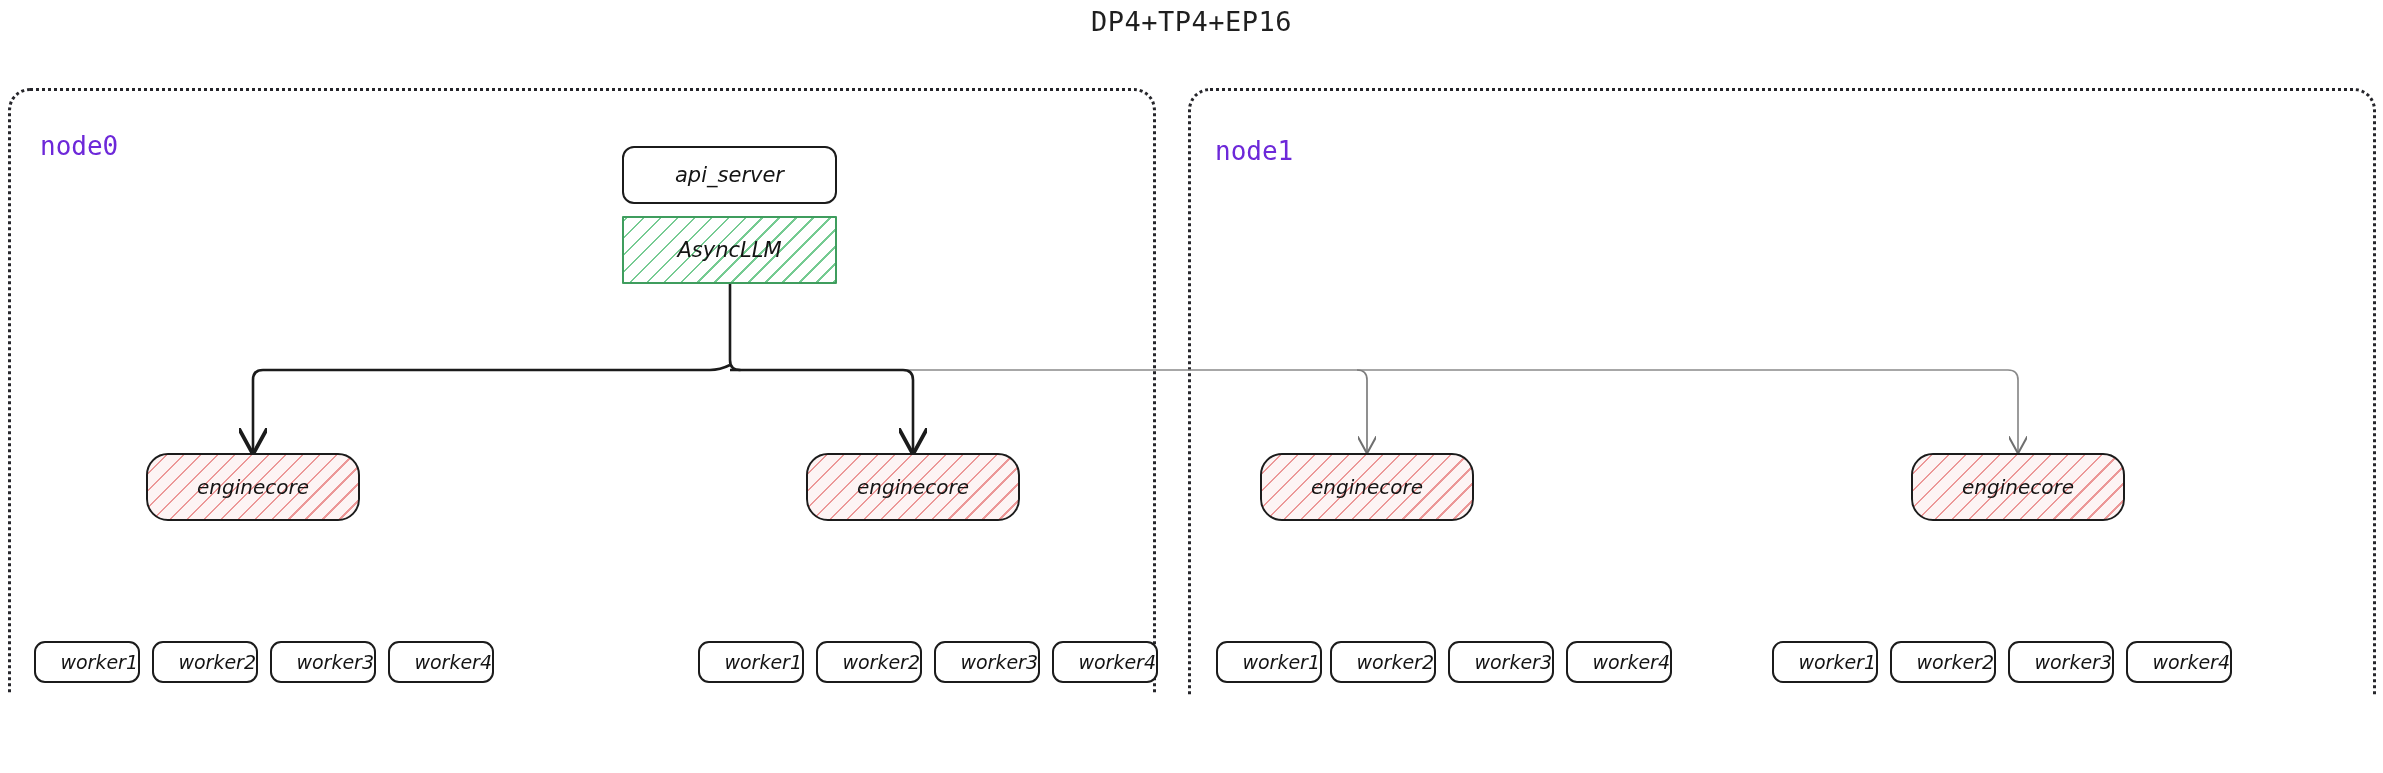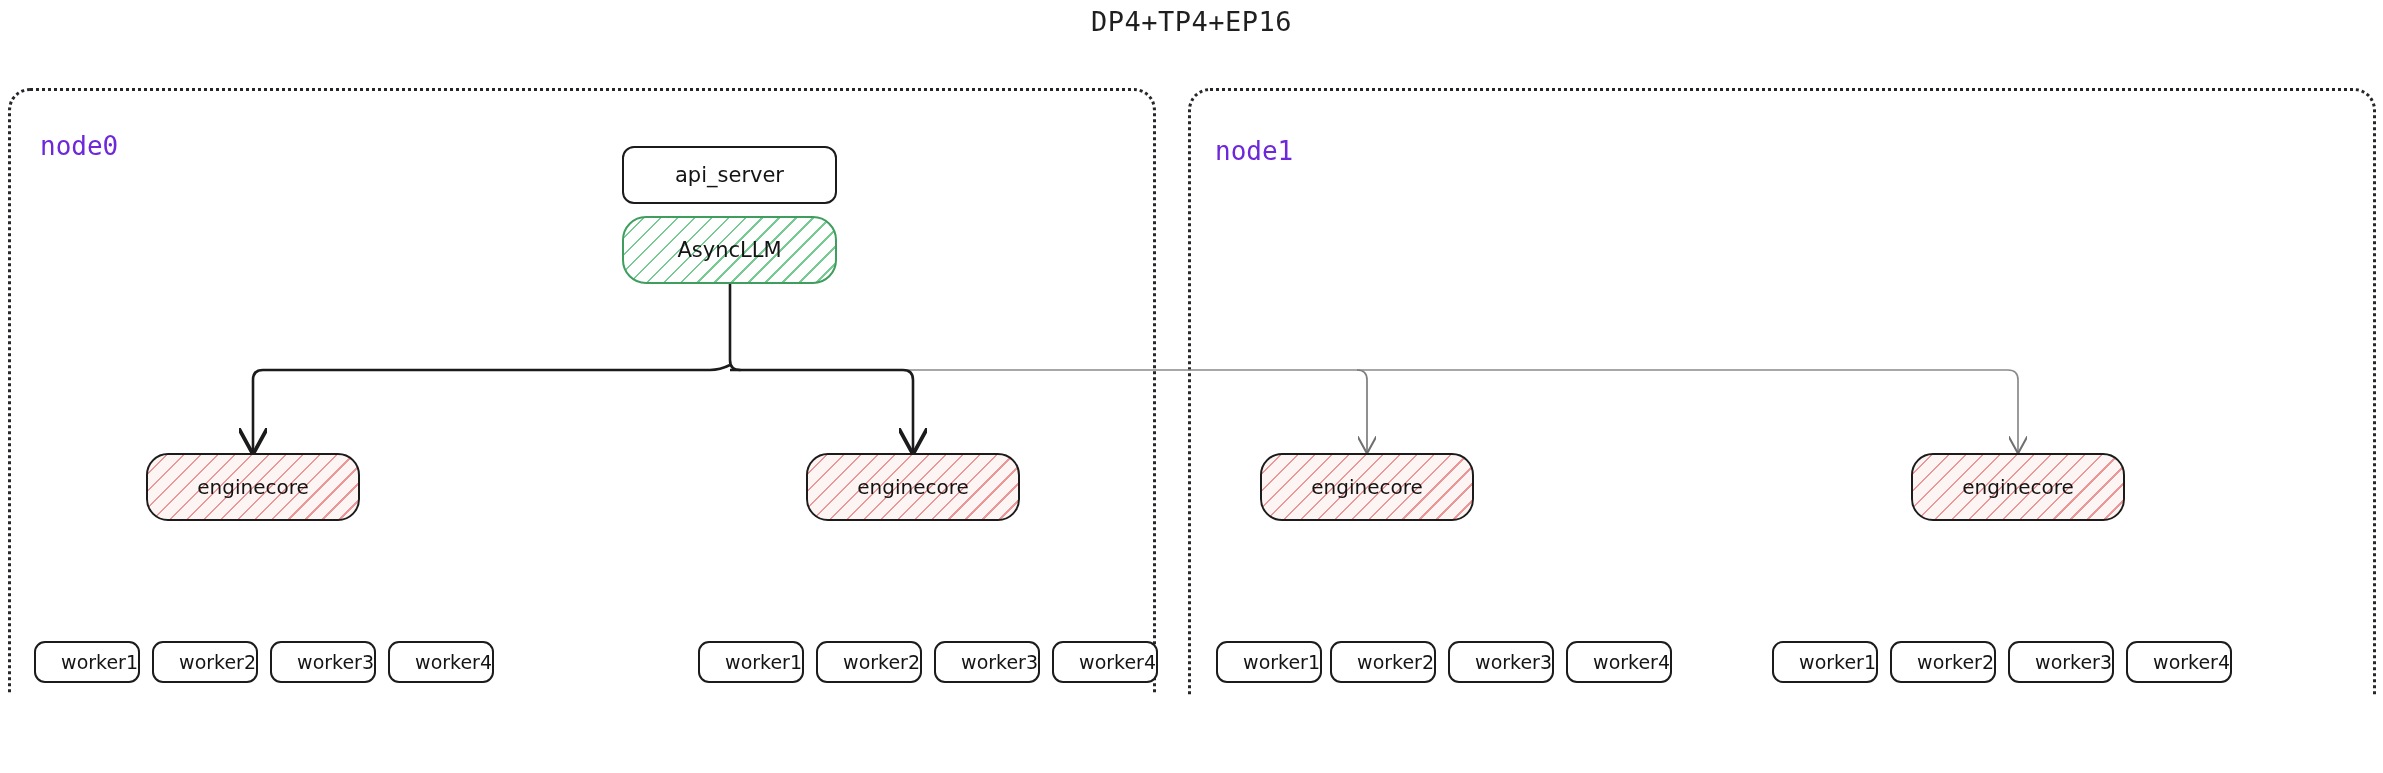--- a/index.html
+++ b/index.html
@@ -46,29 +46,30 @@
   .box {
     position: absolute;
     box-sizing: border-box;
     display: flex;
     align-items: center;
     justify-content: center;
     border-radius: 12px;
     background: #ffffff;
     color: #141414;
     white-space: nowrap;
+    font-style: italic;
   }
   .box-plain {
     border: 2.3px solid #1b1b1b;
     font-size: 21px;
   }
   .box-asyncllm {
     border: 2.3px solid #3f9d5e;
     font-size: 21px;
-    border-radius: 24px;
+    border-radius: 1px;
     background-color: #ffffff;
     background-image: repeating-linear-gradient(
        -45deg,
        rgba(110, 200, 140, 0.95) 0px,
        rgba(110, 200, 140, 0.95) 1.6px,
        rgba(255,255,255,0) 1.6px,
        rgba(255,255,255,0) 12px);
   }
   .box-enginecore {
     border: 2.6px solid #1b1b1b;

